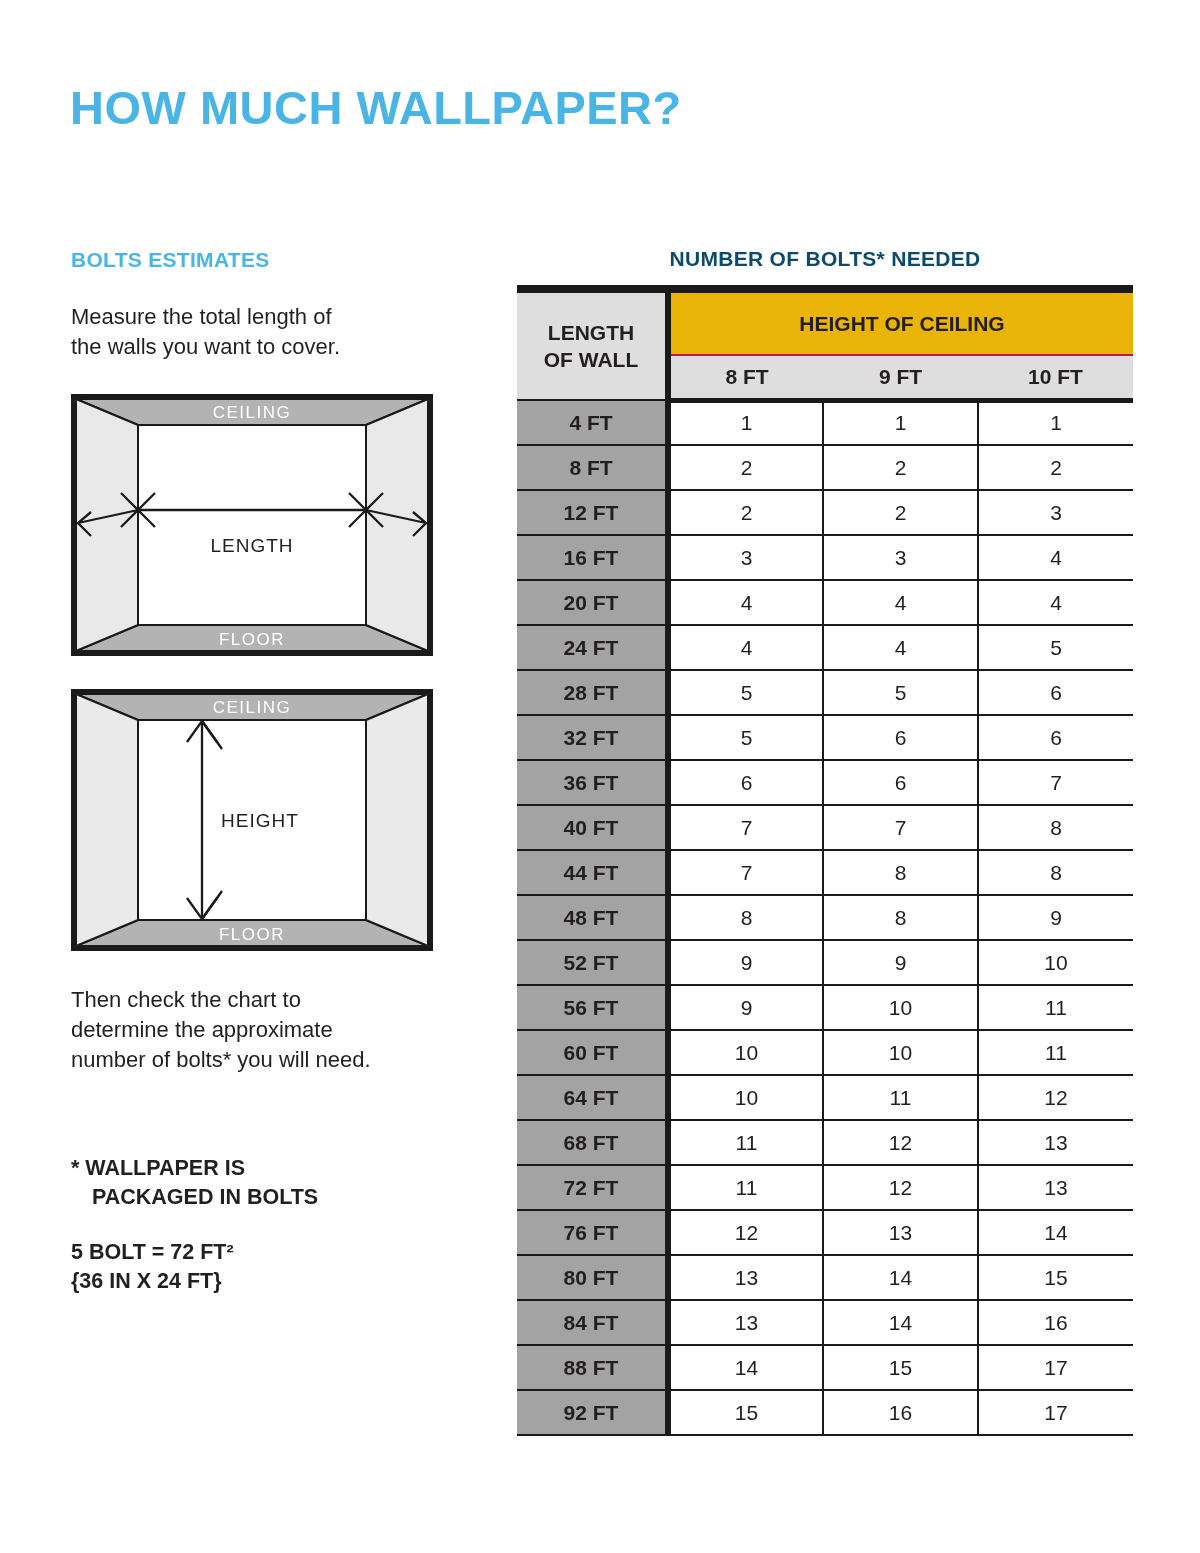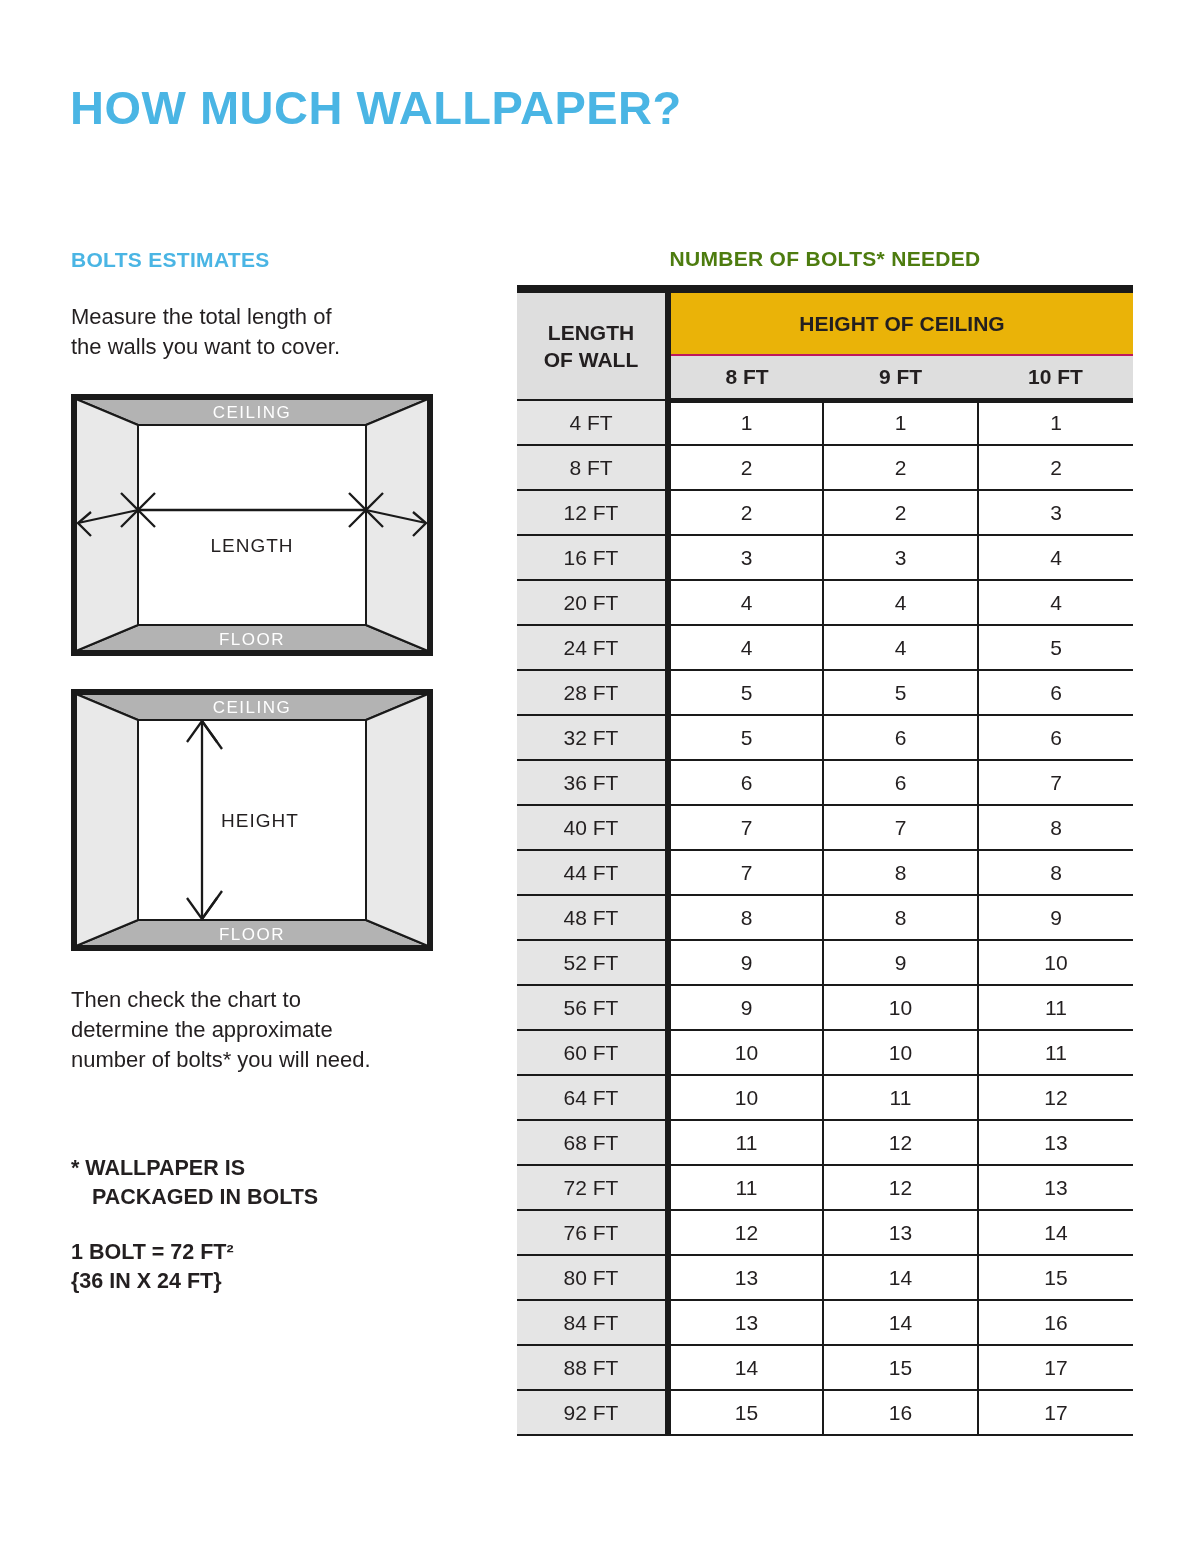--- a/index.html
+++ b/index.html
@@ -22,21 +22,21 @@
   .body-text { font-size:22px; line-height:1.35; white-space:pre-line; }
   .para1 { margin-top:30px; }
   .diagram { display:block; margin-top:33px; }
   .para2 { margin-top:34px; }
   .para3 { margin-top:34px; }
   .footnote { margin-top:80px; font-weight:bold; font-size:21.5px; line-height:1.35; }
   .footnote-line2 { padding-left:21px; }
   .bolt-info { margin-top:26px; font-weight:bold; font-size:21.5px; line-height:1.35; }
 
   .table-heading {
-    text-align:center; font-size:21px; font-weight:bold; color:#4d7c0f; letter-spacing:0.3px;
+    text-align:center; font-size:21px; font-weight:bold; color:#0c4a6e; letter-spacing:0.3px;
   }
   table.bolts {
     border-collapse:collapse; table-layout:fixed; width:616px; margin-top:14px;
     border-top:8px solid #1a1a1a;
   }
   table.bolts th, table.bolts td { font-size:21px; vertical-align:middle; text-align:center; }
   col.c-len { width:151px; }
   col.c-val { width:155px; }
   .len-header {
     background:#dedede; font-weight:bold; white-space:pre-line; line-height:1.3;
@@ -46,21 +46,21 @@
     background:#eab308; font-weight:bold; height:65px;
     border-bottom:2px solid #be185d;
   }
   .sub-header {
     background:#dedede; font-weight:bold; height:44px;
     border-bottom:5px solid #1a1a1a;
   }
   table.bolts tbody td { border-top:2px solid #1a1a1a; height:45px; }
   table.bolts tbody tr:last-child td { border-bottom:2px solid #1a1a1a; }
   td.len-cell {
-    background:#e5e5e5; font-weight:normal;
+    background:#a3a3a3; font-weight:bold;
     border-right:6px solid #1a1a1a;
   }
   td.val-cell + td.val-cell { border-left:2px solid #1a1a1a; }
 
   svg text { font-family:"Liberation Sans", sans-serif; }
   .room-label { fill:#ffffff; font-size:17px; letter-spacing:1.5px; }
   .dim-label  { fill:#231F20; font-size:19px; letter-spacing:1px; }
 </style>
 </head>
 <body>
@@ -121,21 +121,21 @@
     <p class="body-text para3">Then check the chart to
 determine the approximate
 number of bolts* you will need.</p>
 
     <div class="footnote">
       <div>* WALLPAPER IS</div>
       <div class="footnote-line2">PACKAGED IN BOLTS</div>
     </div>
 
     <div class="bolt-info">
-      <div>1 BOLT = 72 FT²</div>
+      <div>5 BOLT = 72 FT²</div>
       <div>{36 IN X 24 FT}</div>
     </div>
   </div>
 
   <div class="right-col">
     <h2 class="table-heading">NUMBER OF BOLTS* NEEDED</h2>
 
     <table class="bolts">
       <colgroup>
         <col class="c-len">

